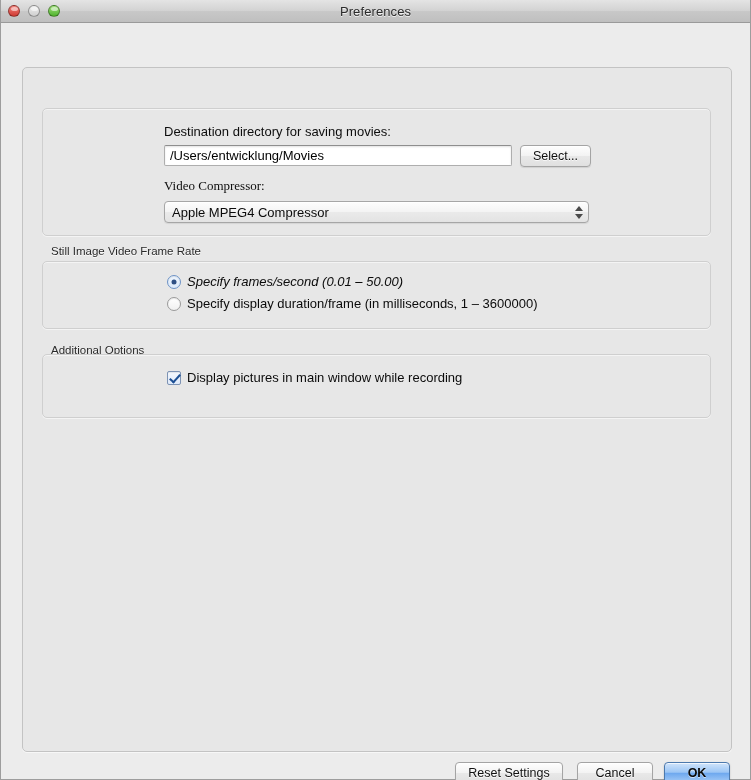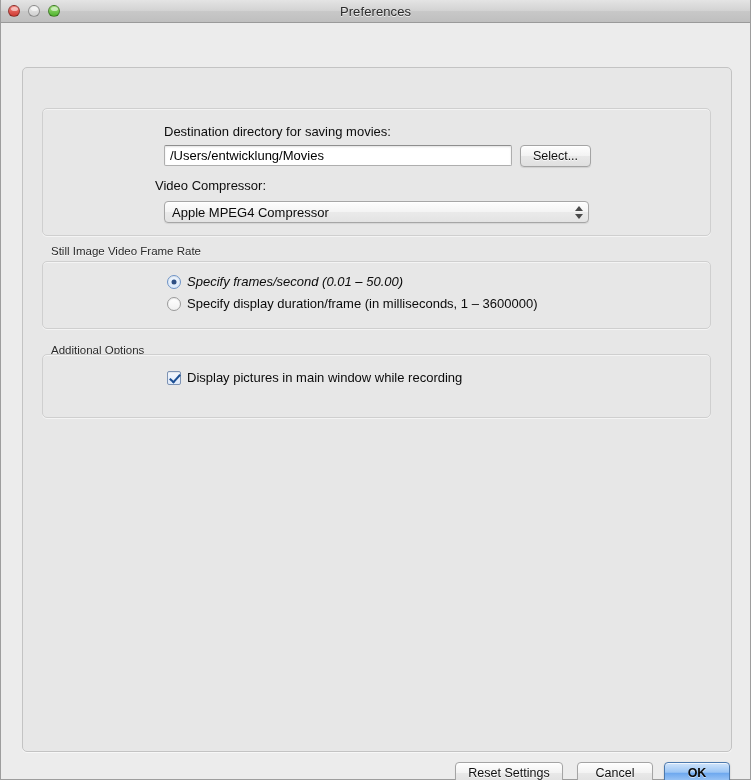--- a/index.html
+++ b/index.html
@@ -149,21 +149,21 @@
   #grp-add         { left: 41px;  top: 331px; width: 669px; height: 64px; }
 
   
   .field-label {
     position: absolute;
     font-size: 13px;
     color: #0d0d0d;
     white-space: nowrap;
   }
   #lbl-dest  { left: 163px; top: 101px; }
-  #lbl-comp  { left: 154px; top: 155px; }
+  #lbl-comp  { left: 163px; top: 155px; font-family: Liberation Serif, serif; }
 
   
   .textfield {
     position: absolute;
     left: 163px; top: 122px;
     width: 348px; height: 21px;
     background: #ffffff;
     border: 1px solid #aeaeae;
     border-top-color: #8e8e8e;
     border-radius: 2px;

